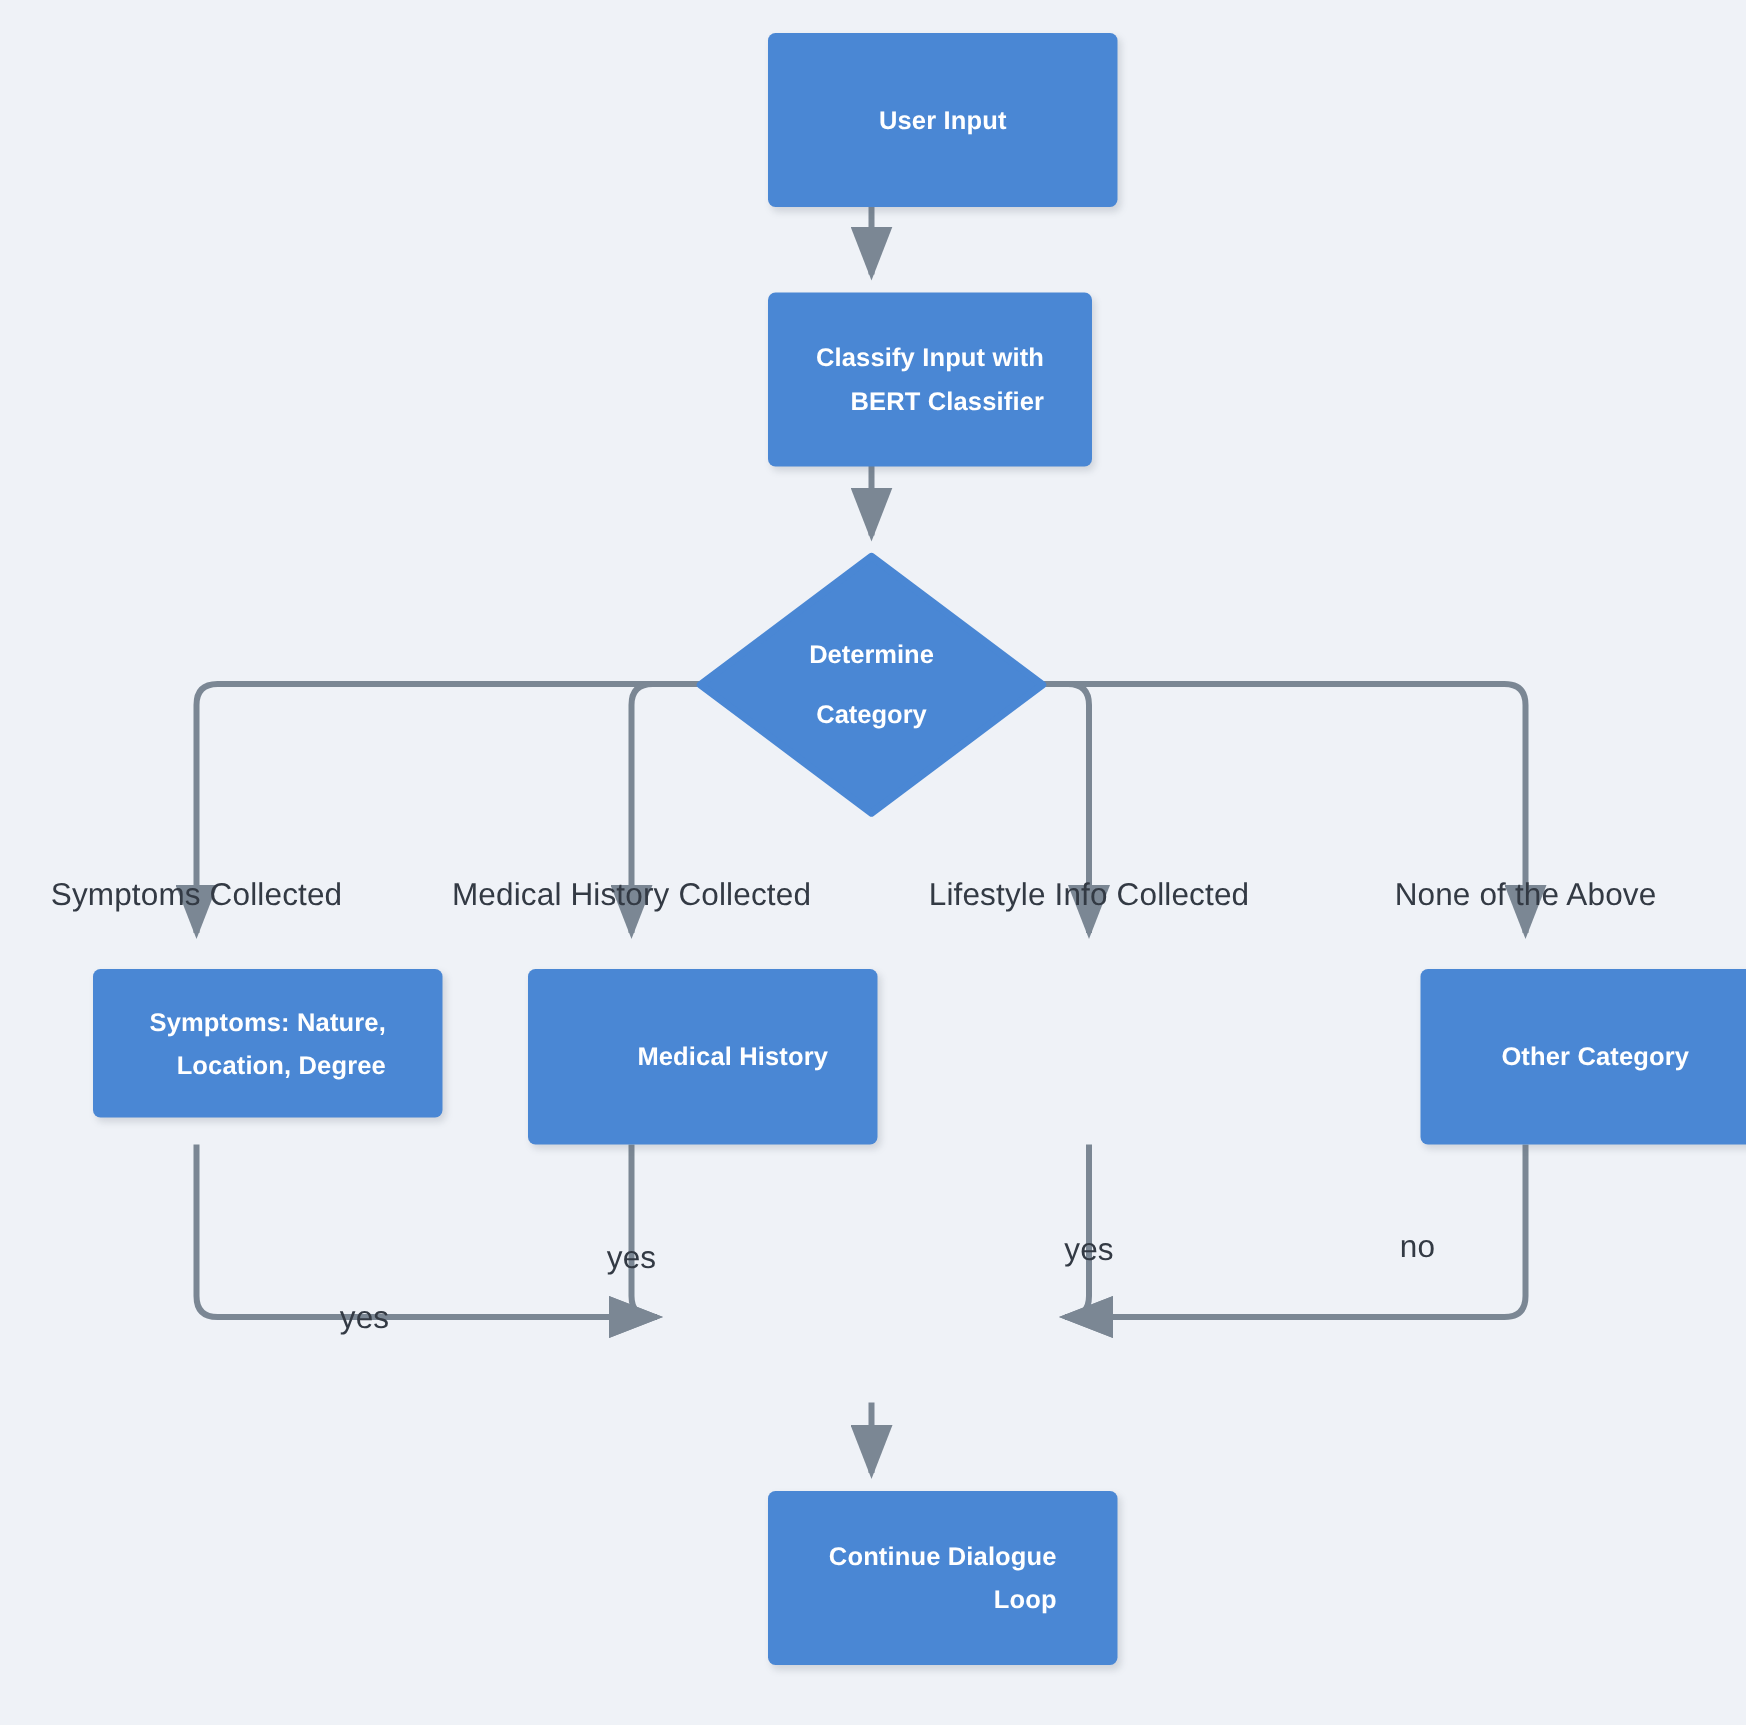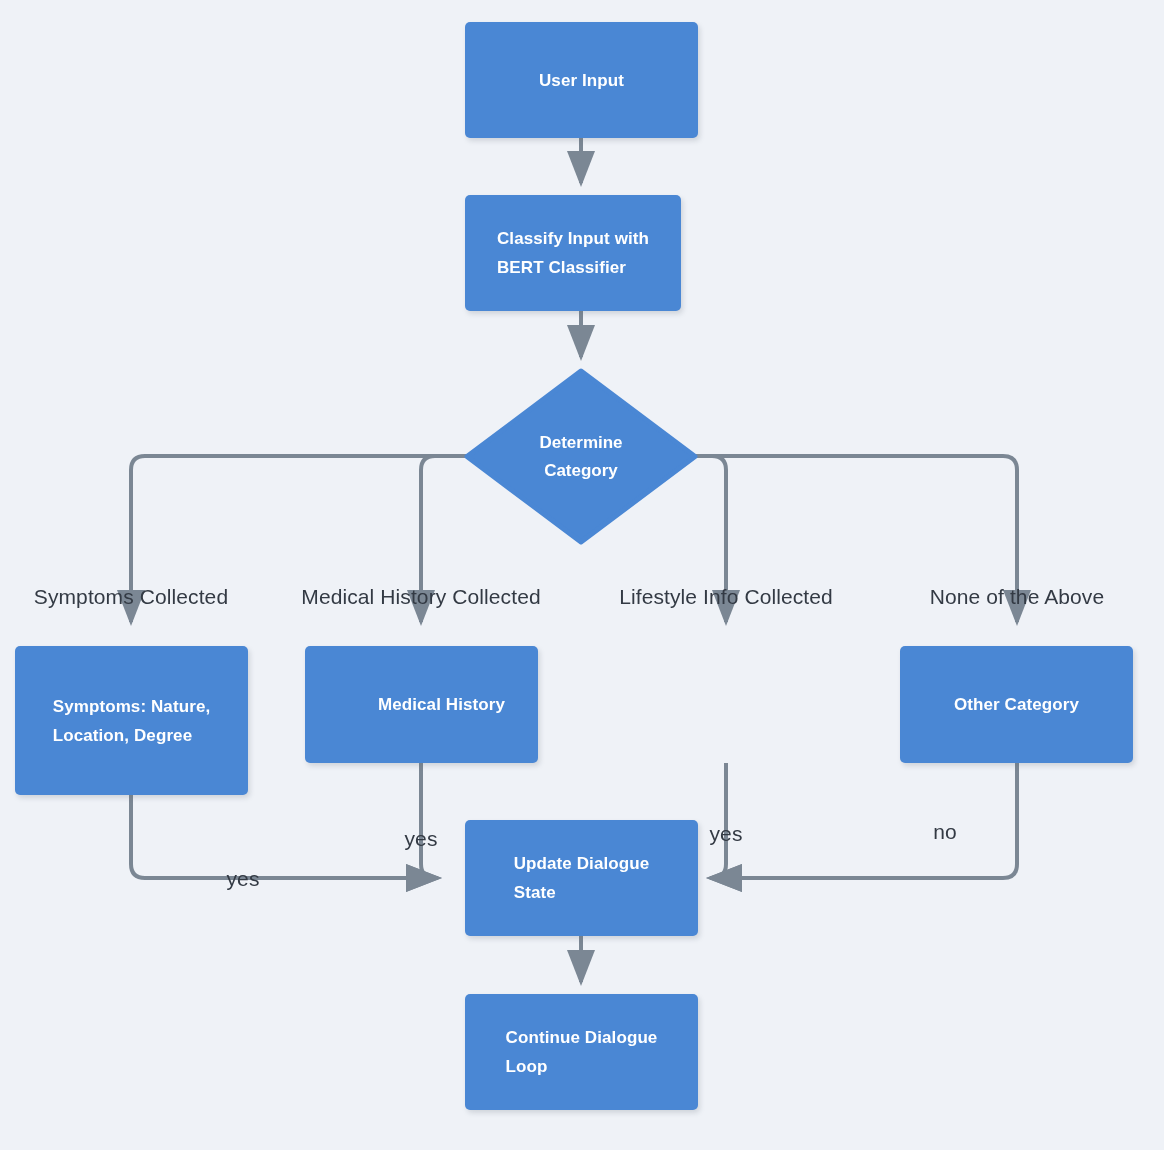--- a/index.html
+++ b/index.html
@@ -27,26 +27,27 @@
     width: 1164px;
     height: 1150px;
     pointer-events: none;
   }
   .node {
     position: absolute;
     box-sizing: border-box;
     display: flex;
     align-items: center;
     justify-content: center;
-    text-align: left;
+    text-align: right;
     color: #ffffff;
     font-size: 17px;
     font-weight: bold;
     line-height: 29px;
     letter-spacing: 0.1px;
+    margin-left: 47px;
   }
   .node.box {
     background: #4a87d4;
     border-radius: 5px;
     box-shadow: 2px 3px 5px rgba(100,110,125,0.22);
   }
   .node-label {
     white-space: pre-line;
     padding: 0 10px;
   }
@@ -61,21 +62,21 @@
     left: 0; top: 0;
     width: 100%;
     height: 100%;
   }
   .diamond-wrap .node-label {
     position: relative;
     z-index: 2;
     color: #ffffff;
     font-size: 17px;
     font-weight: bold;
-    line-height: 28px;
+    line-height: 40px;
     text-align: center;
   }
   .edge-label {
     position: absolute;
     font-size: 21px;
     font-weight: normal;
     color: #333a44;
     white-space: nowrap;
     transform: translate(-50%, -50%);
     letter-spacing: 0.1px;
@@ -128,38 +129,34 @@
   </div>
 
   <div class="diamond-wrap" style="left:464px; top:368px; width:234px; height:177px;">
     <svg class="diamond-shape" viewBox="0 0 234 177" preserveAspectRatio="none">
       <polygon points="117,3 231,88.5 117,174 3,88.5" fill="#4a87d4" stroke="#4a87d4" stroke-width="5" stroke-linejoin="round"></polygon>
     </svg>
     <span class="node-label">Determine
 Category</span>
   </div>
 
-  <div class="node box" style="left:15px; top:646px; width:233px; height:149px;">
+  <div class="node box" style="left:15px; top:646px; width:233px; height:99px;">
     <span class="node-label">Symptoms: Nature,
 Location, Degree</span>
   </div>
 
   <div class="node box" style="left:305px; top:646px; width:233px; height:117px;padding-left:40px;">
     <span class="node-label">Medical History</span>
   </div>
 
 
   <div class="node box" style="left:900px; top:646px; width:233px; height:117px;">
     <span class="node-label">Other Category</span>
   </div>
 
-  <div class="node box" style="left:465px; top:820px; width:233px; height:116px;">
-    <span class="node-label">Update Dialogue
-State</span>
-  </div>
 
   <div class="node box" style="left:465px; top:994px; width:233px; height:116px;">
     <span class="node-label">Continue Dialogue
 Loop</span>
   </div>
 
   <span class="edge-label" style="left:131px; top:597px;">Symptoms Collected</span>
 
   <span class="edge-label" style="left:421px; top:597px;">Medical History Collected</span>
 

